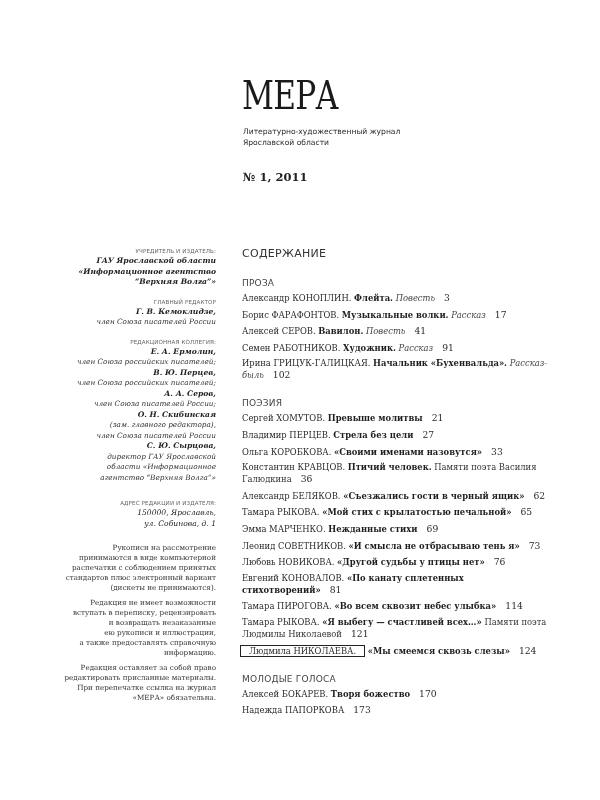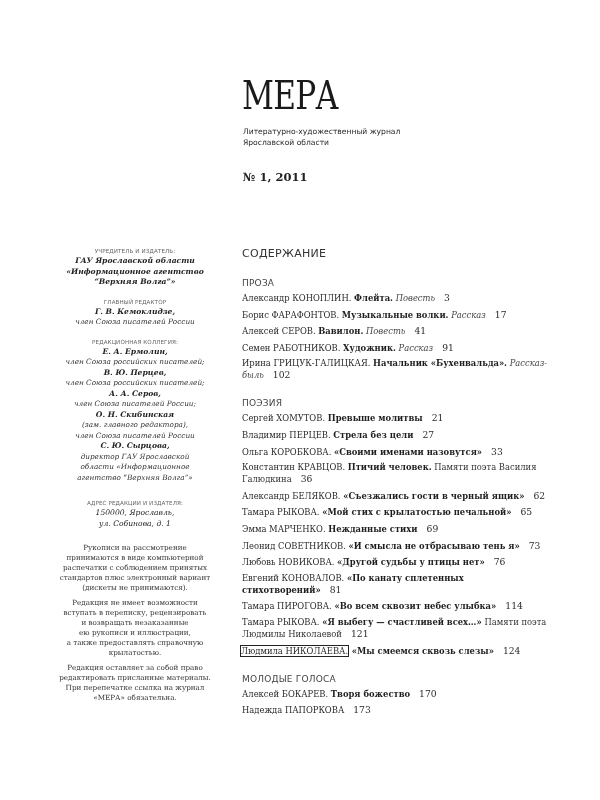--- a/index.html
+++ b/index.html
@@ -18,21 +18,21 @@
       position: absolute; left: 243px; top: 126px;
       font-family: "DejaVu Sans", sans-serif; font-size: 7.6px; line-height: 11px; color: #2a2a2a;
     }
     .issue {
       position: absolute; left: 243px; top: 170px;
       font-family: "DejaVu Serif", serif; font-weight: bold; font-size: 11.5px; color: #222;
     }
 
     
     .left {
-      position: absolute; left: 40px; top: 247px; width: 190px; text-align: center;
+      position: absolute; left: 26px; top: 247px; width: 190px; text-align: right;
     }
     .lbl {
       font-family: "DejaVu Sans", sans-serif; font-size: 5.6px; color: #666; letter-spacing: 0.1px;
       text-transform: uppercase; line-height: 9px; margin-top: 10px;
     }
     .lbl.first { margin-top: 0; }
     .name {
       font-family: "DejaVu Serif", serif; font-style: italic; font-weight: bold; font-size: 7.6px;
       line-height: 10.5px; color: #222;
     }
@@ -57,21 +57,21 @@
       margin-top: 16px; margin-bottom: 3px; line-height: 12px;
     }
     .entry {
       font-family: "DejaVu Serif", serif; font-size: 8.4px; line-height: 11px; color: #2a2a2a;
       margin-bottom: 4.6px;
     }
     .entry .title { font-weight: bold; color: #1e1e1e; }
     .entry .genre { font-style: italic; color: #444; }
     .entry .note-inline { color: #333; }
     .entry .pg { margin-left: 9px; font-size: 9.2px; color: #2a2a2a; }
-    .boxed { border: 1px solid #222; padding: 0 0; margin-left: -2px; text-align: center; }
+    .boxed { border: 1px solid #222; padding: 0 8px; margin-left: -2px; text-align: center; }
   </style>
 </head>
 <body>
 
 <div class="page">
 
   <div class="logo">МЕРА</div>
   <div class="subtitle">
     <div>Литературно-художественный журнал</div>
     <div>Ярославской области</div>
@@ -114,21 +114,21 @@
         <div>распечатки с соблюдением принятых</div>
         <div>стандартов плюс электронный вариант</div>
         <div>(дискеты не принимаются).</div>
       </div>
       <div class="note">
         <div>Редакция не имеет возможности</div>
         <div>вступать в переписку, рецензировать</div>
         <div>и возвращать незаказанные</div>
         <div>ею рукописи и иллюстрации,</div>
         <div>а также предоставлять справочную</div>
-        <div>крылатостью.</div>
+        <div>информацию.</div>
       </div>
       <div class="note">
         <div>Редакция оставляет за собой право</div>
         <div>редактировать присланные материалы.</div>
         <div>При перепечатке ссылка на журнал</div>
         <div>«МЕРА» обязательна.</div>
       </div>
     </div>
   </div>
 

